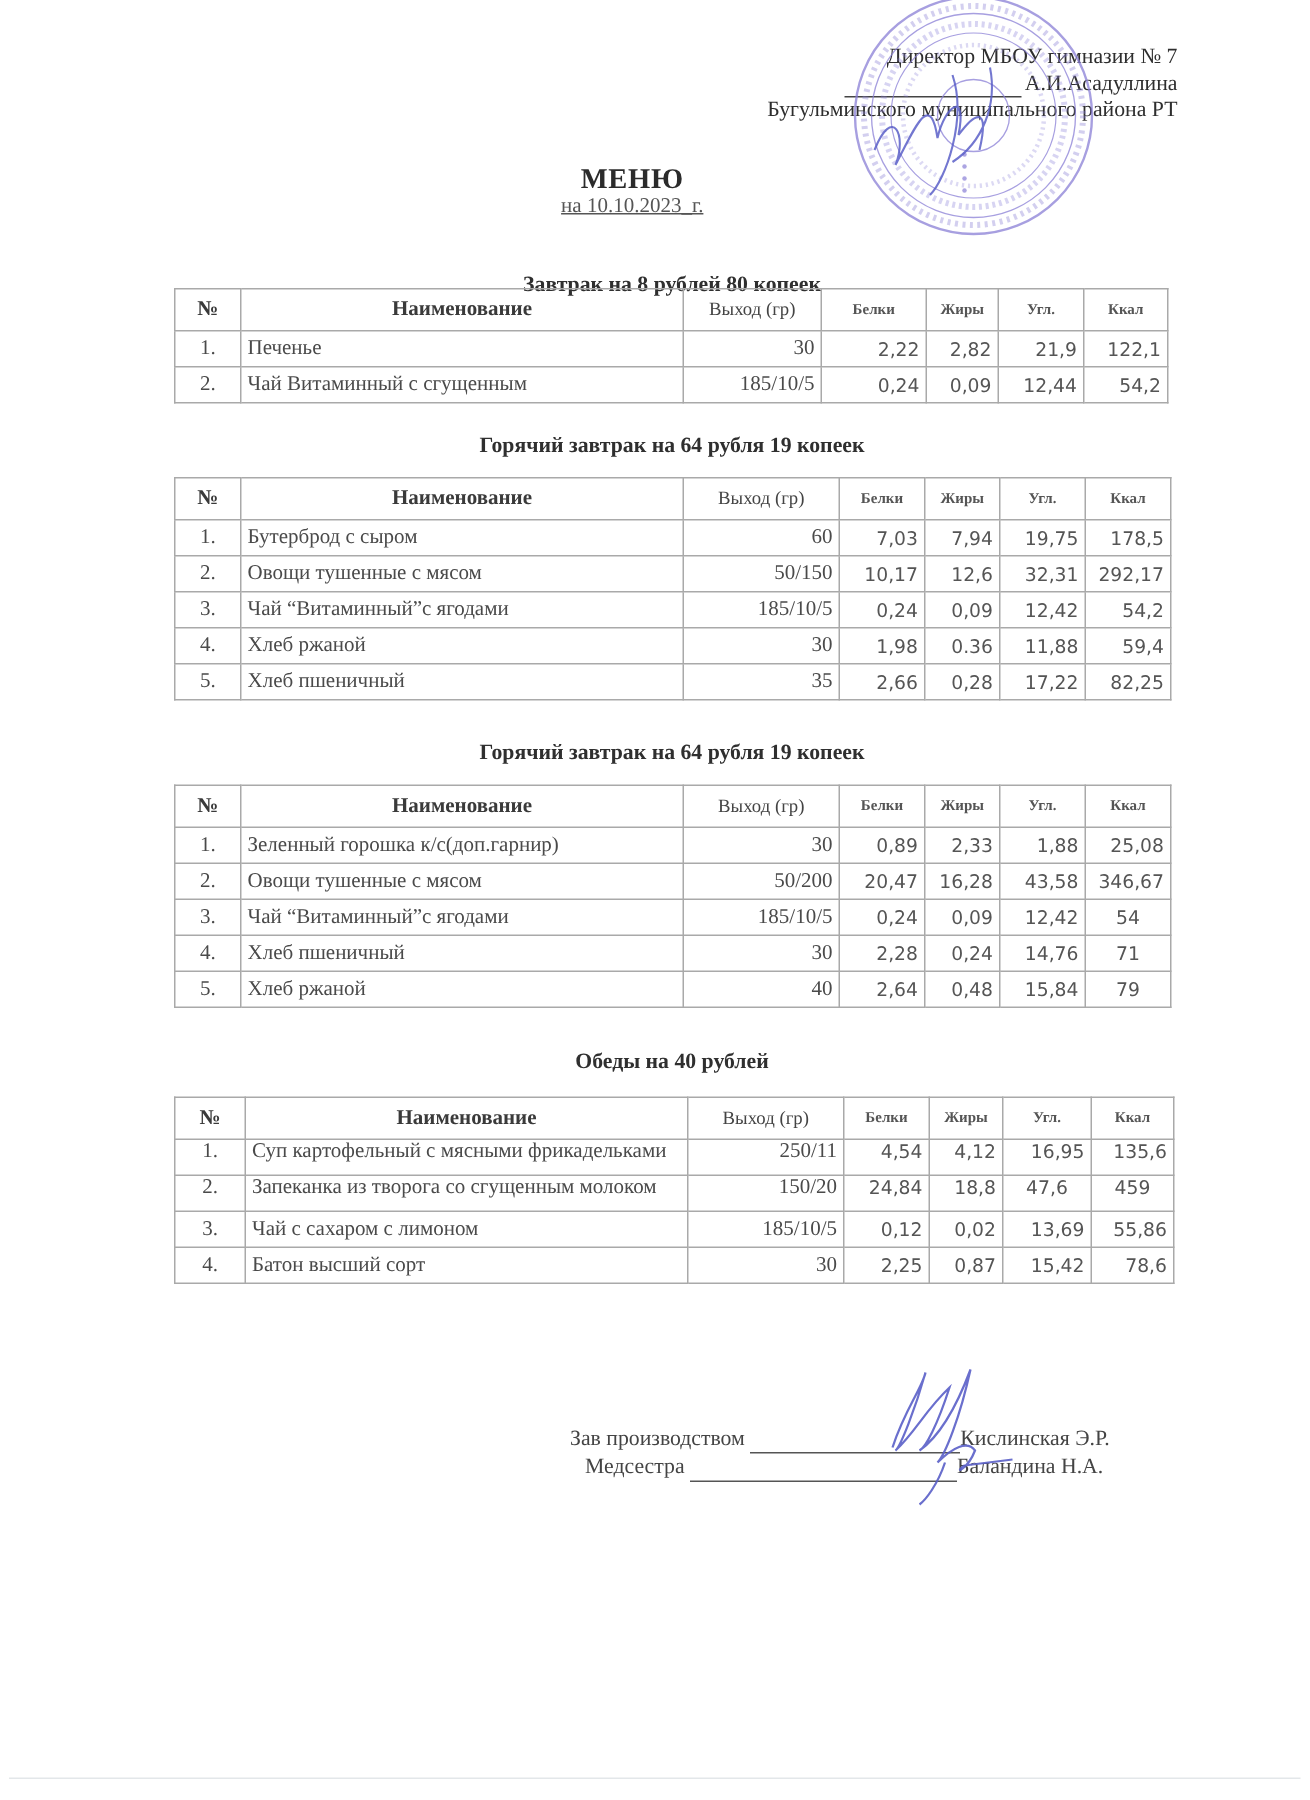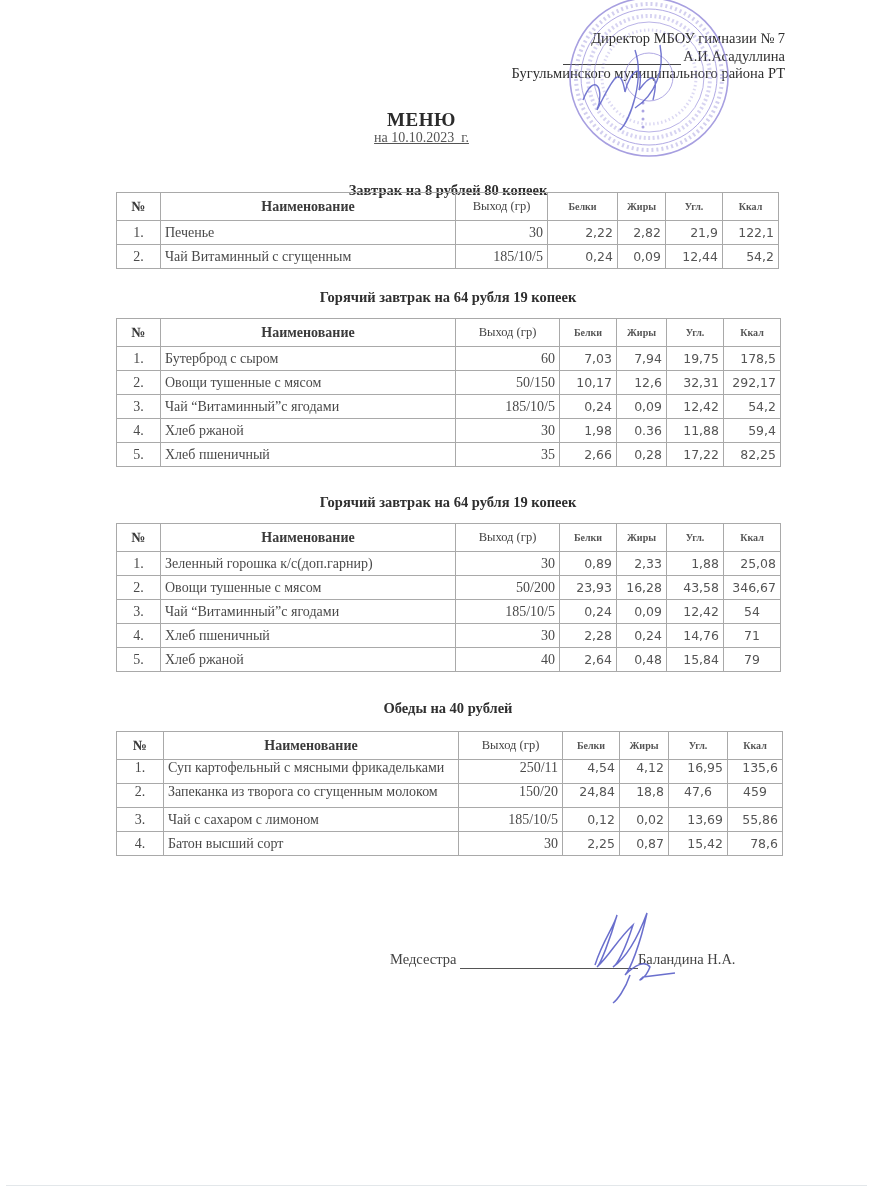--- a/index.html
+++ b/index.html
@@ -223,21 +223,21 @@
     <td class="out">30</td>
     <td class="val">0,89</td>
     <td class="val">2,33</td>
     <td class="val">1,88</td>
     <td class="val">25,08</td>
   </tr>
   <tr>
     <td class="num">2.</td>
     <td class="name">Овощи тушенные с мясом</td>
     <td class="out">50/200</td>
-    <td class="val">23,93</td>
+    <td class="val">20,47</td>
     <td class="val">16,28</td>
     <td class="val">43,58</td>
     <td class="val">346,67</td>
   </tr>
   <tr>
     <td class="num">3.</td>
     <td class="name">Чай “Витаминный”с ягодами</td>
     <td class="out">185/10/5</td>
     <td class="val">0,24</td>
     <td class="val">0,09</td>
@@ -319,20 +319,24 @@
     <td class="out">30</td>
     <td class="val">2,25</td>
     <td class="val">0,87</td>
     <td class="val">15,42</td>
     <td class="val">78,6</td>
   </tr>
 </tbody>
   </table>
 
 <div class="signs">
+  <div class="row">
+    <span>Зав производством</span>
+    <span class="line" style="width:140px;"></span><span>Кислинская Э.Р.</span>
+  </div>
   <div class="row" style="padding-left:10px;">
     <span>Медсестра</span>
     <span class="line" style="width:178px;"></span><span>Баландина Н.А.</span>
   </div>
 </div>
 <svg style="position:absolute; left:555px; top:905px; width:130px; height:100px;" viewBox="0 0 130 100">
   <path d="M40 60 C48 35, 60 20, 62 10 C55 35, 45 60, 42 62 C55 50, 62 35, 78 20 C70 45, 62 60, 58 62 C68 55, 80 40, 92 8 C85 40, 75 65, 70 70 C80 60, 90 55, 95 62 C90 75, 80 78, 88 72 L120 68 M75 70 C70 85, 62 95, 58 98" fill="none" stroke="#5a5fc8" stroke-width="1.5" opacity="0.9"></path>
 </svg>
 
 <div class="scan-line"></div>

